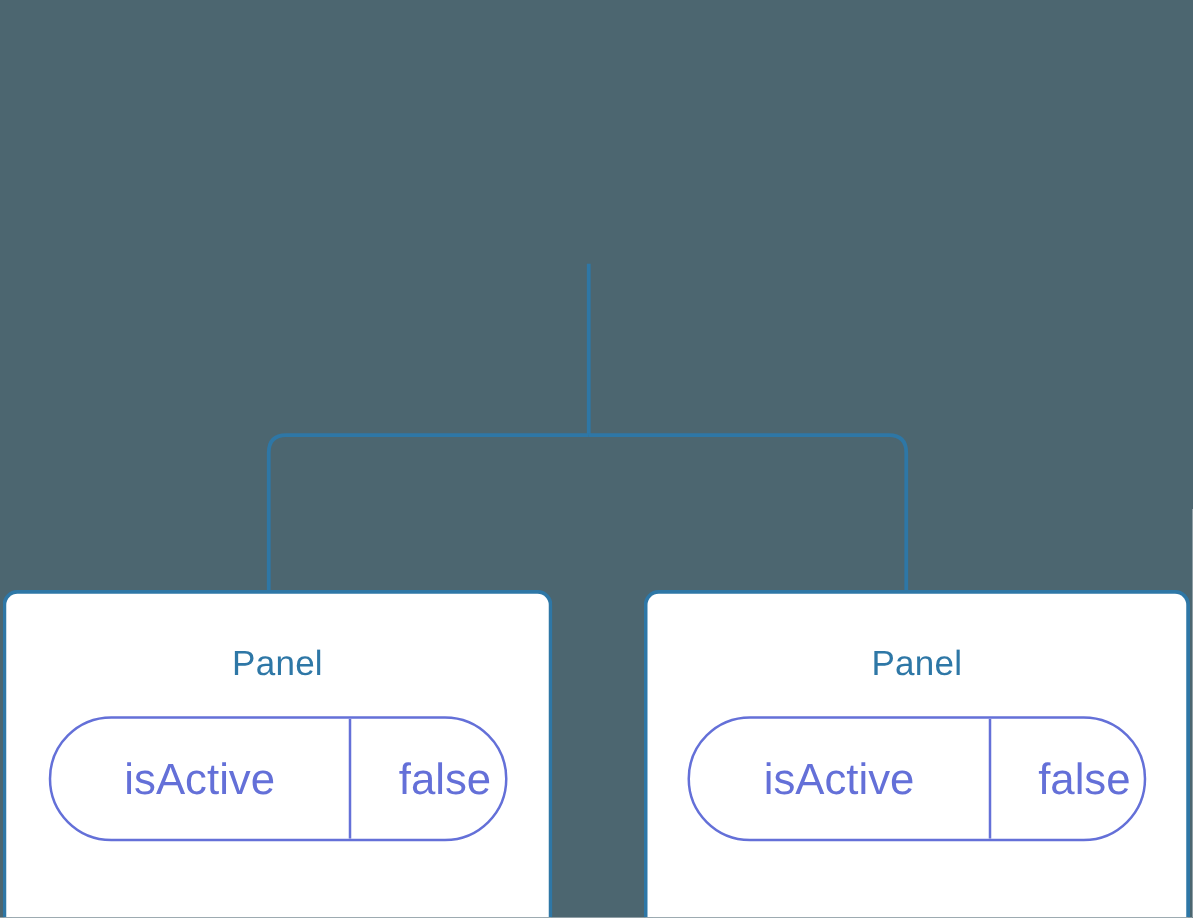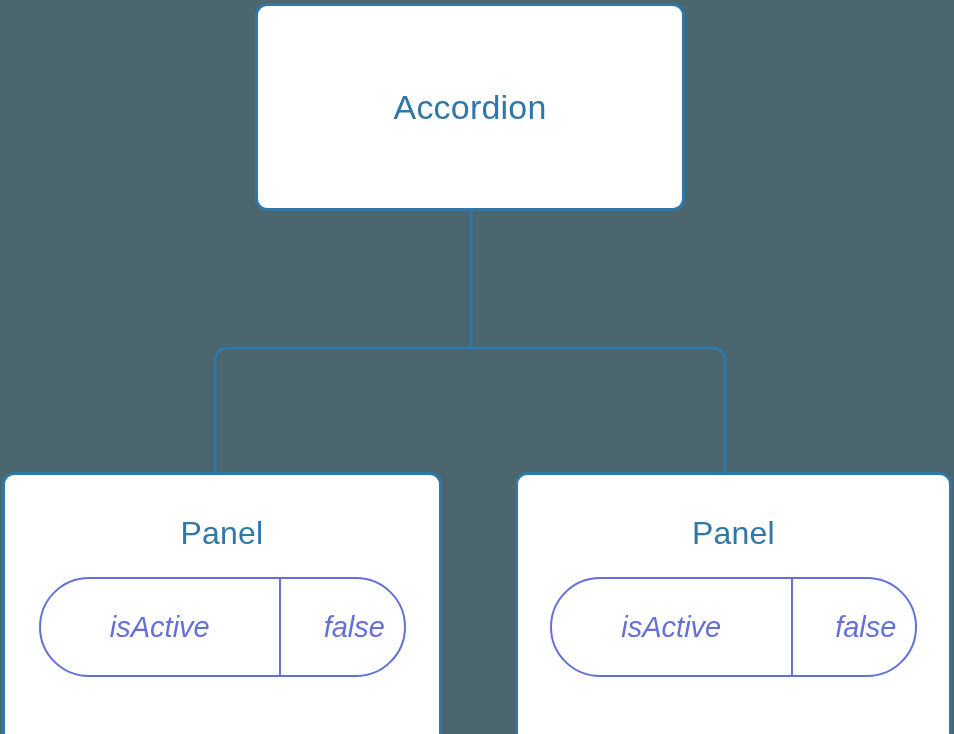--- a/index.html
+++ b/index.html
@@ -79,21 +79,21 @@
   .node-title {
     color: #2e77a6;
     font-size: 34px;
     line-height: 1;
     letter-spacing: 0.2px;
     white-space: nowrap;
   }
 
   .node-leaf-left .node-title,
   .node-leaf-right .node-title {
-    font-size: 32px;
+    font-size: 28px;
   }
 
   
   .pill {
     box-sizing: border-box;
     margin-top: 28px;
     height: 100px;
     border: 2px solid #6470d8;
     border-radius: 50px;
     display: flex;
@@ -107,25 +107,24 @@
   }
   .pill-right {
     width: 367px;
   }
 
   .pill-cell {
     display: flex;
     align-items: center;
     justify-content: center;
     color: #6470d8;
-    font-size: 29px;
+    font-size: 35px;
     line-height: 1;
     white-space: nowrap;
     padding: 0 14px;
-    font-style: italic;
   }
 
   .pill-key {
     flex: 0 0 58%;
     border-right: 2px solid #6470d8;
   }
 
   .pill-val {
     flex: 1 1 auto;
     margin-left: 24px;
@@ -138,23 +137,20 @@
 
   <svg id="connectors" width="954" height="734" viewBox="0 0 954 734" xmlns="http://www.w3.org/2000/svg">
 
     <path d="M 471 211 L 471 348" fill="none" stroke="#2e77a6" stroke-width="3"></path>
 
     <path d="M 471 348 L 229 348 Q 215 348 215 362 L 215 474" fill="none" stroke="#2e77a6" stroke-width="3"></path>
 
     <path d="M 471 348 L 711 348 Q 725 348 725 362 L 725 474" fill="none" stroke="#2e77a6" stroke-width="3"></path>
   </svg>
 
-  <div class="node node-root">
-    <div class="node-title">Accordion</div>
-  </div>
 
   <div class="node node-leaf-left">
     <div class="node-title">Panel</div>
     <div class="pill pill-left">
       <div class="pill-cell pill-key">isActive</div>
       <div class="pill-cell pill-val">false</div>
     </div>
   </div>
 
   <div class="node node-leaf-right">

